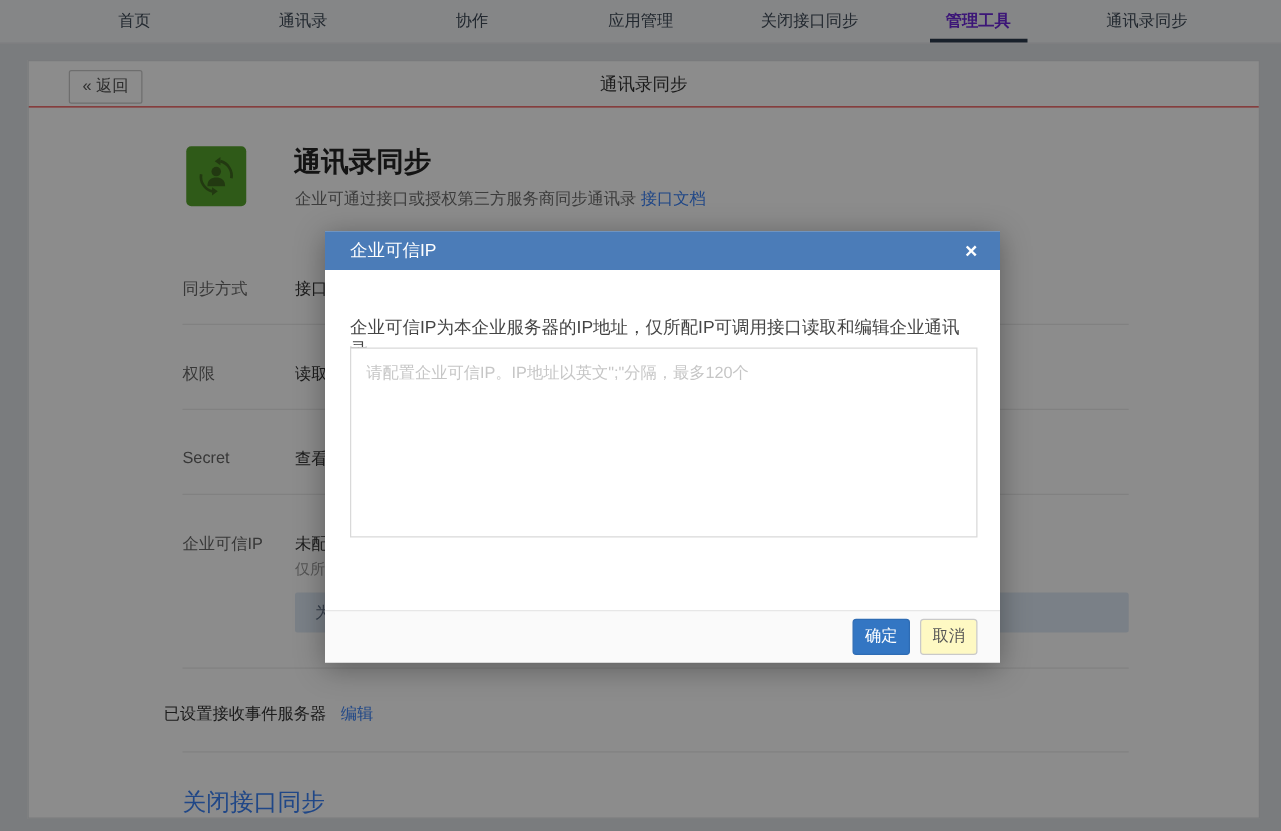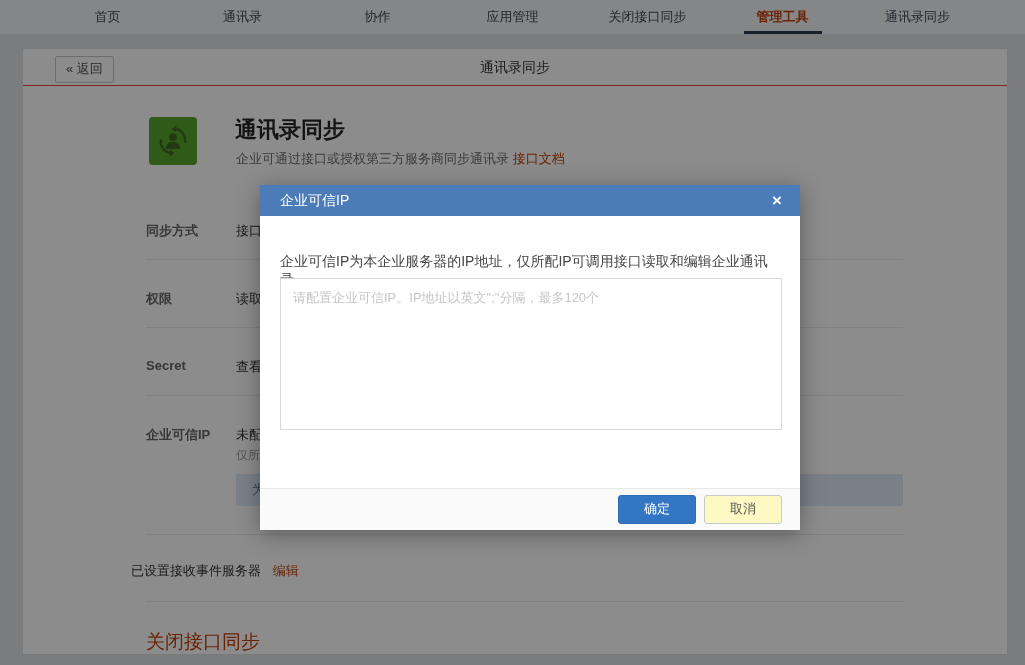--- a/index.html
+++ b/index.html
@@ -12,21 +12,21 @@
   }
   
   .topnav {
     height: 35px; background: #f3f4f6; border-bottom: 1px solid #e2e4e7;
     display: flex; align-items: stretch; padding: 0 40px;
   }
   .nav-item {
     flex: 1; display: flex; align-items: center; justify-content: center;
     font-size: 13px; color: #3e4a57; position: relative; cursor: pointer;
   }
-  .nav-item.active { font-weight: bold; color: #c2410c; }
+  .nav-item.active { font-weight: bold; color: #6d28d9; }
   .nav-item.active::after {
     content: ""; position: absolute; left: 50%; transform: translateX(-50%);
     bottom: 0; width: 78px; height: 3px; background: #2c3b4d;
   }
   
   .panel {
     position: absolute; left: 22px; top: 48px; width: 986px; height: 607px;
     background: #ffffff; border: 1px solid #dcdfe2;
   }
   .panel-titlebar {
@@ -42,22 +42,22 @@
     position: absolute; left: 0; right: 0; top: 0; line-height: 37px;
     text-align: center; font-size: 14px; color: #333;
   }
   .app-icon {
     position: absolute; left: 126px; top: 68px; width: 48px; height: 48px;
     background: #57a42c; border-radius: 4px;
     display: flex; align-items: center; justify-content: center;
   }
   .app-title { position: absolute; left: 212px; top: 66px; font-size: 22px; color: #262626; }
   .app-sub { position: absolute; left: 213px; top: 101px; font-size: 13px; color: #6e6e6e; }
-  .link { color: #c2410c; text-decoration: none; cursor: pointer; }
-  .row-label { position: absolute; left: 123px; font-size: 13px; color: #666; font-weight: bold; }
+  .link { color: #3b82f6; text-decoration: none; cursor: pointer; }
+  .row-label { position: absolute; left: 123px; font-size: 13px; color: #666; }
   .row-value { position: absolute; left: 213px; font-size: 13px; color: #333; white-space: nowrap; }
   .divider { position: absolute; left: 123px; width: 757px; height: 1px; background: #ececec; }
   .hint { position: absolute; left: 213px; top: 398px; font-size: 12px; color: #9a9a9a; white-space: nowrap; }
   .notice-bar {
     position: absolute; left: 213px; top: 425px; width: 667px; height: 32px;
     background: #dfeaf6; border-radius: 2px; display: flex; align-items: center;
     padding-left: 16px; font-size: 13px; color: #63748a; white-space: nowrap; overflow: hidden;
   }
   .receive-line { position: absolute; left: 108px; top: 513px; font-size: 13px; color: #333; }
   .receive-line .link { margin-left: 8px; }
@@ -81,21 +81,21 @@
     position: absolute; left: 20px; top: 93px; width: 502px; height: 152px;
     border: 1px solid #d9d9d9; resize: none; font-size: 13px; padding: 10px 12px;
     font-family: inherit; color: #333; outline: none;
   }
   .modal textarea::placeholder { color: #c6c6c6; }
   .modal-footer {
     position: absolute; left: 0; right: 0; bottom: 0; height: 42px;
     background: #fafafa; border-top: 1px solid #e7e7e7;
     display: flex; align-items: center; justify-content: flex-end; padding-right: 18px; gap: 8px;
   }
-  .btn { font-size: 13px; border-radius: 3px; padding: 4px 25px 5px; cursor: pointer; font-family: inherit; }
+  .btn { font-size: 13px; border-radius: 3px; padding: 4px 9px 5px; cursor: pointer; font-family: inherit; }
   .btn-primary { background: #3376c3; border: 1px solid #2e6cb4; color: #fff; }
   .btn-default { background: #fef9c3; border: 1px solid #c9c9c9; color: #555; }
 </style>
 </head>
 <body>
 
 <nav class="topnav">
   <div class="nav-item">首页</div>
   <div class="nav-item">通讯录</div>
   <div class="nav-item">协作</div>

